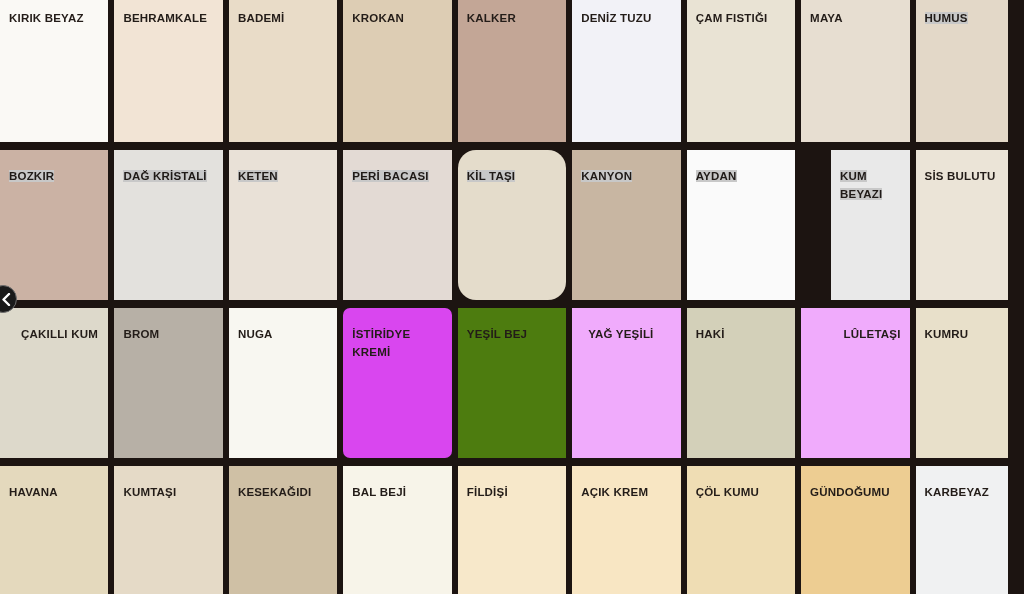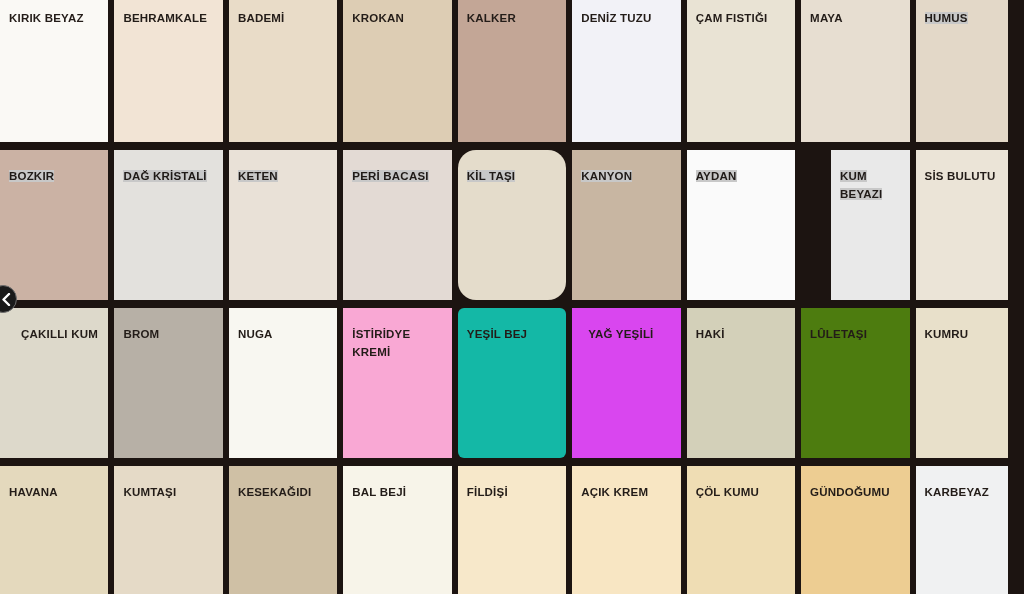--- a/index.html
+++ b/index.html
@@ -99,25 +99,25 @@
       <div class="swatch selected" style="background: rgb(233, 225, 215);"><span class="swatch-label">KETEN</span></div>
       <div class="swatch selected" style="background: rgb(227, 218, 212);"><span class="swatch-label">PERİ BACASI</span></div>
       <div class="swatch selected" style="background: rgb(228, 220, 203); border-radius: 18px;"><span class="swatch-label">KİL TAŞI</span></div>
       <div class="swatch selected" style="background: rgb(200, 182, 162);"><span class="swatch-label">KANYON</span></div>
       <div class="swatch selected" style="background: rgb(250, 250, 250);"><span class="swatch-label">AYDAN</span></div>
       <div class="swatch selected" style="background: rgb(233, 233, 233); margin-left: 30px;"><span class="swatch-label">KUM BEYAZI</span></div>
       <div class="swatch" style="background: rgb(235, 228, 215);"><span class="swatch-label">SİS BULUTU</span></div>
       <div class="swatch" style="background: rgb(221, 217, 203); padding-left: 21px;"><span class="swatch-label">ÇAKILLI KUM</span></div>
       <div class="swatch" style="background: rgb(183, 176, 166);"><span class="swatch-label">BROM</span></div>
       <div class="swatch" style="background: rgb(248, 247, 241);"><span class="swatch-label">NUGA</span></div>
-      <div class="swatch" style="background: #f9a8d4;"><span class="swatch-label">İSTİRİDYE KREMİ</span></div>
-      <div class="swatch" style="background: #14b8a6; border-radius: 6px;"><span class="swatch-label">YEŞİL BEJ</span></div>
-      <div class="swatch" style="background: #d946ef; padding-left: 16px;"><span class="swatch-label">YAĞ YEŞİLİ</span></div>
+      <div class="swatch" style="background: #d946ef; border-radius: 7px;"><span class="swatch-label">İSTİRİDYE KREMİ</span></div>
+      <div class="swatch" style="background: #4d7c0f;"><span class="swatch-label">YEŞİL BEJ</span></div>
+      <div class="swatch" style="background: #f0abfc; padding-left: 16px;"><span class="swatch-label">YAĞ YEŞİLİ</span></div>
       <div class="swatch" style="background: rgb(211, 208, 185);"><span class="swatch-label">HAKİ</span></div>
-      <div class="swatch" style="background: #4d7c0f;"><span class="swatch-label">LÛLETAŞI</span></div>
+      <div class="swatch" style="background: #f0abfc; text-align: right;"><span class="swatch-label">LÛLETAŞI</span></div>
       <div class="swatch" style="background: rgb(232, 224, 202);"><span class="swatch-label">KUMRU</span></div>
       <div class="swatch" style="background: rgb(228, 217, 189);"><span class="swatch-label">HAVANA</span></div>
       <div class="swatch" style="background: rgb(229, 218, 199);"><span class="swatch-label">KUMTAŞI</span></div>
       <div class="swatch" style="background: rgb(207, 192, 165);"><span class="swatch-label">KESEKAĞIDI</span></div>
       <div class="swatch" style="background: rgb(247, 244, 233);"><span class="swatch-label">BAL BEJİ</span></div>
       <div class="swatch" style="background: rgb(247, 232, 202);"><span class="swatch-label">FİLDİŞİ</span></div>
       <div class="swatch" style="background: rgb(248, 230, 195);"><span class="swatch-label">AÇIK KREM</span></div>
       <div class="swatch" style="background: rgb(239, 221, 180);"><span class="swatch-label">ÇÖL KUMU</span></div>
       <div class="swatch" style="background: rgb(237, 205, 146);"><span class="swatch-label">GÜNDOĞUMU</span></div>
       <div class="swatch" style="background: rgb(240, 241, 242);"><span class="swatch-label">KARBEYAZ</span></div>

